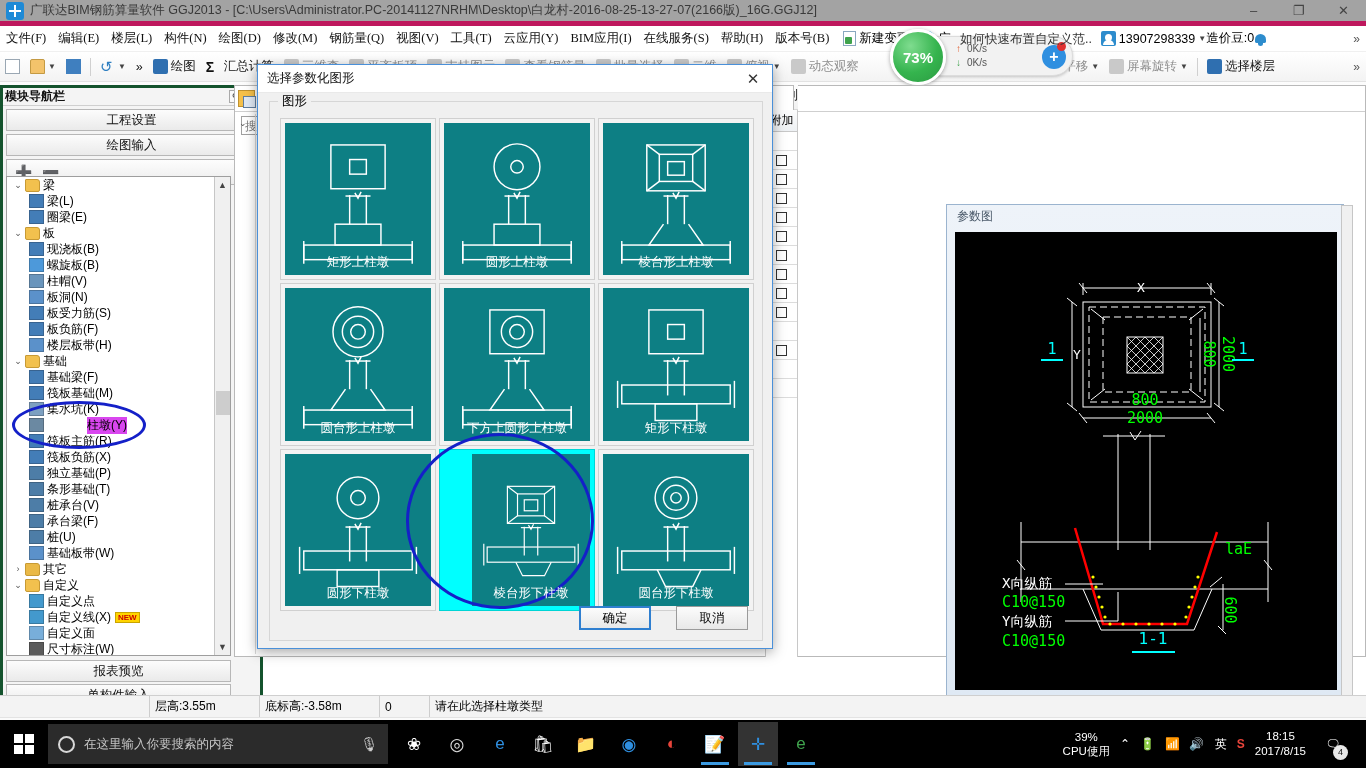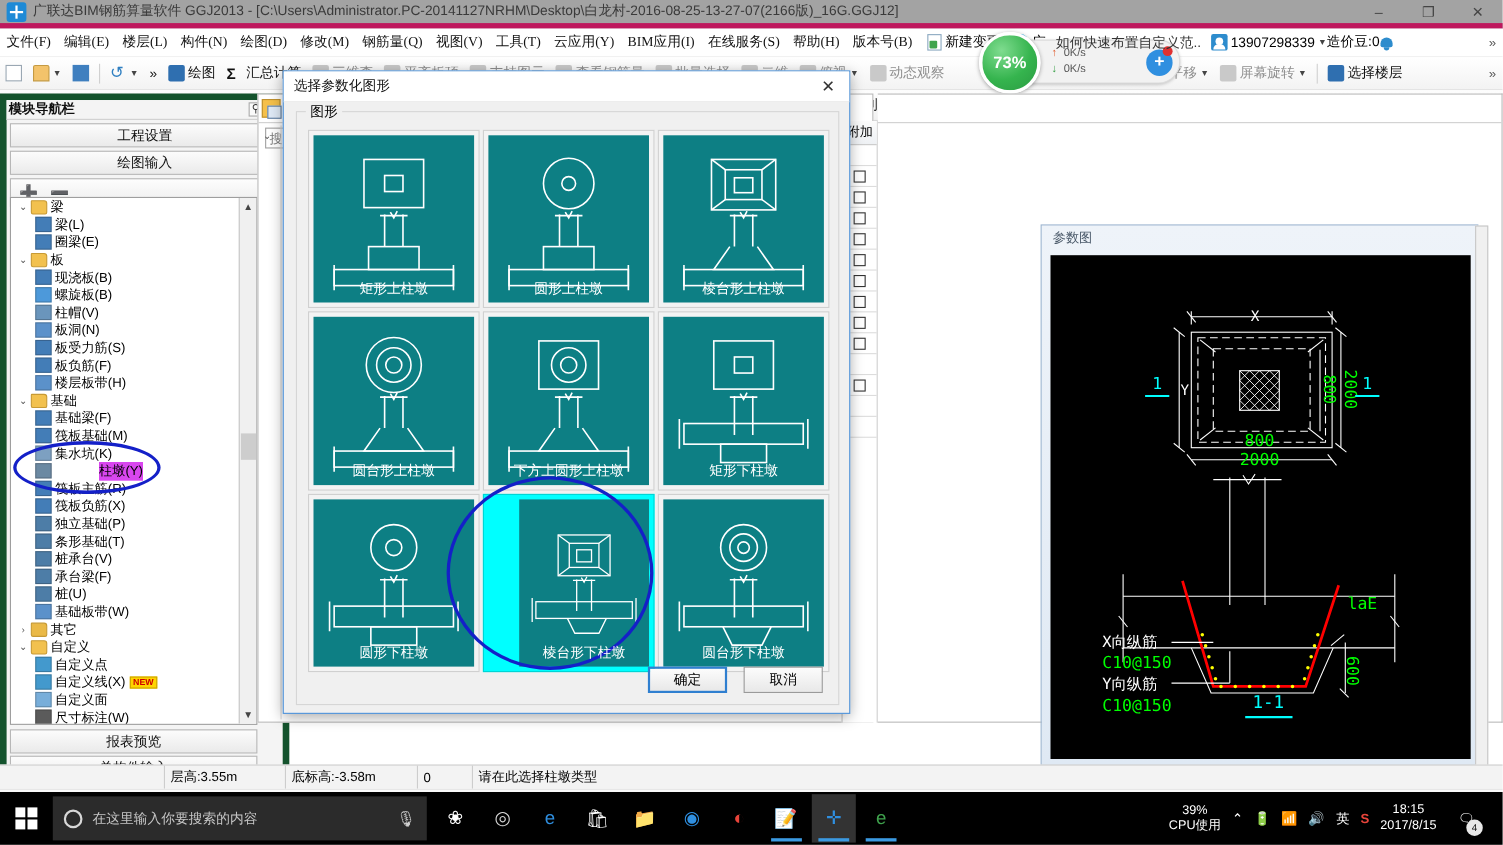--- a/index.html
+++ b/index.html
@@ -98,21 +98,21 @@
   .nm-plus{
     position:absolute; right:6px; top:8px; width:24px;height:24px;border-radius:50%;
     background:#2f8fe0; color:#fff; font-size:16px; line-height:23px; text-align:center; font-weight:bold;
   }
   .nm-dot{ position:absolute; right:6px; top:5px; width:9px;height:9px;border-radius:50%;background:#e03131;}
   .ad-text{ position:absolute; left:960px; top:31px; font-size:12.5px; color:#333; white-space:nowrap; }
 
   
   .leftdock{
     position:absolute; left:0px; top:85px; width:263px; height:620px;
-    background:#f4f4f4; border:6px solid #14532d;
+    background:#f4f4f4; border:3px solid #14532d;
   }
   .ld-head{
     height:18px; display:flex; align-items:center; padding:0 2px;
     font-size:12px; font-weight:bold; color:#111; background:#f4f4f4;
     border-bottom:1px solid #cfcfcf;
   }
   .ld-head .sp{ margin-left:auto; display:flex; gap:3px; }
   .ld-pin, .ld-x{ width:13px;height:13px;border:1px solid #a9a9a9;background:#fafafa;
                   font-size:10px; line-height:11px; text-align:center; color:#333;}
   .ld-btn{
@@ -227,21 +227,21 @@
   .tile-inner{
     width:100%; height:100%; background:#0d7f84; position:relative;
     display:flex; align-items:flex-end; justify-content:center;
   }
   .tile-caption{
     position:relative; z-index:2; color:#ffffff; font-size:12.5px; padding-bottom:4px;
     text-shadow:none;
   }
   .tile-svg{ position:absolute; left:0; top:0; width:100%; height:100%; }
   .dlg-buttons{
-    position:absolute; right:14px; bottom:10px; display:flex; gap:15px;
+    position:absolute; right:14px; bottom:10px; display:flex; gap:25px;
   }
   .dbtn{
     width:72px; height:24px; background:linear-gradient(#fcfcfc,#e8e8e8);
     border:1px solid #9a9a9a; font-size:12.5px; display:flex;align-items:center;justify-content:center;
   }
   .dbtn.primary{ border:2px solid #2f7fd0; }
 
   
   .annot{ position:absolute; border:3px solid #1420c8; border-radius:50%; pointer-events:none; }
   .annot-tree{ left:12px; top:401px; width:134px; height:48px; }

